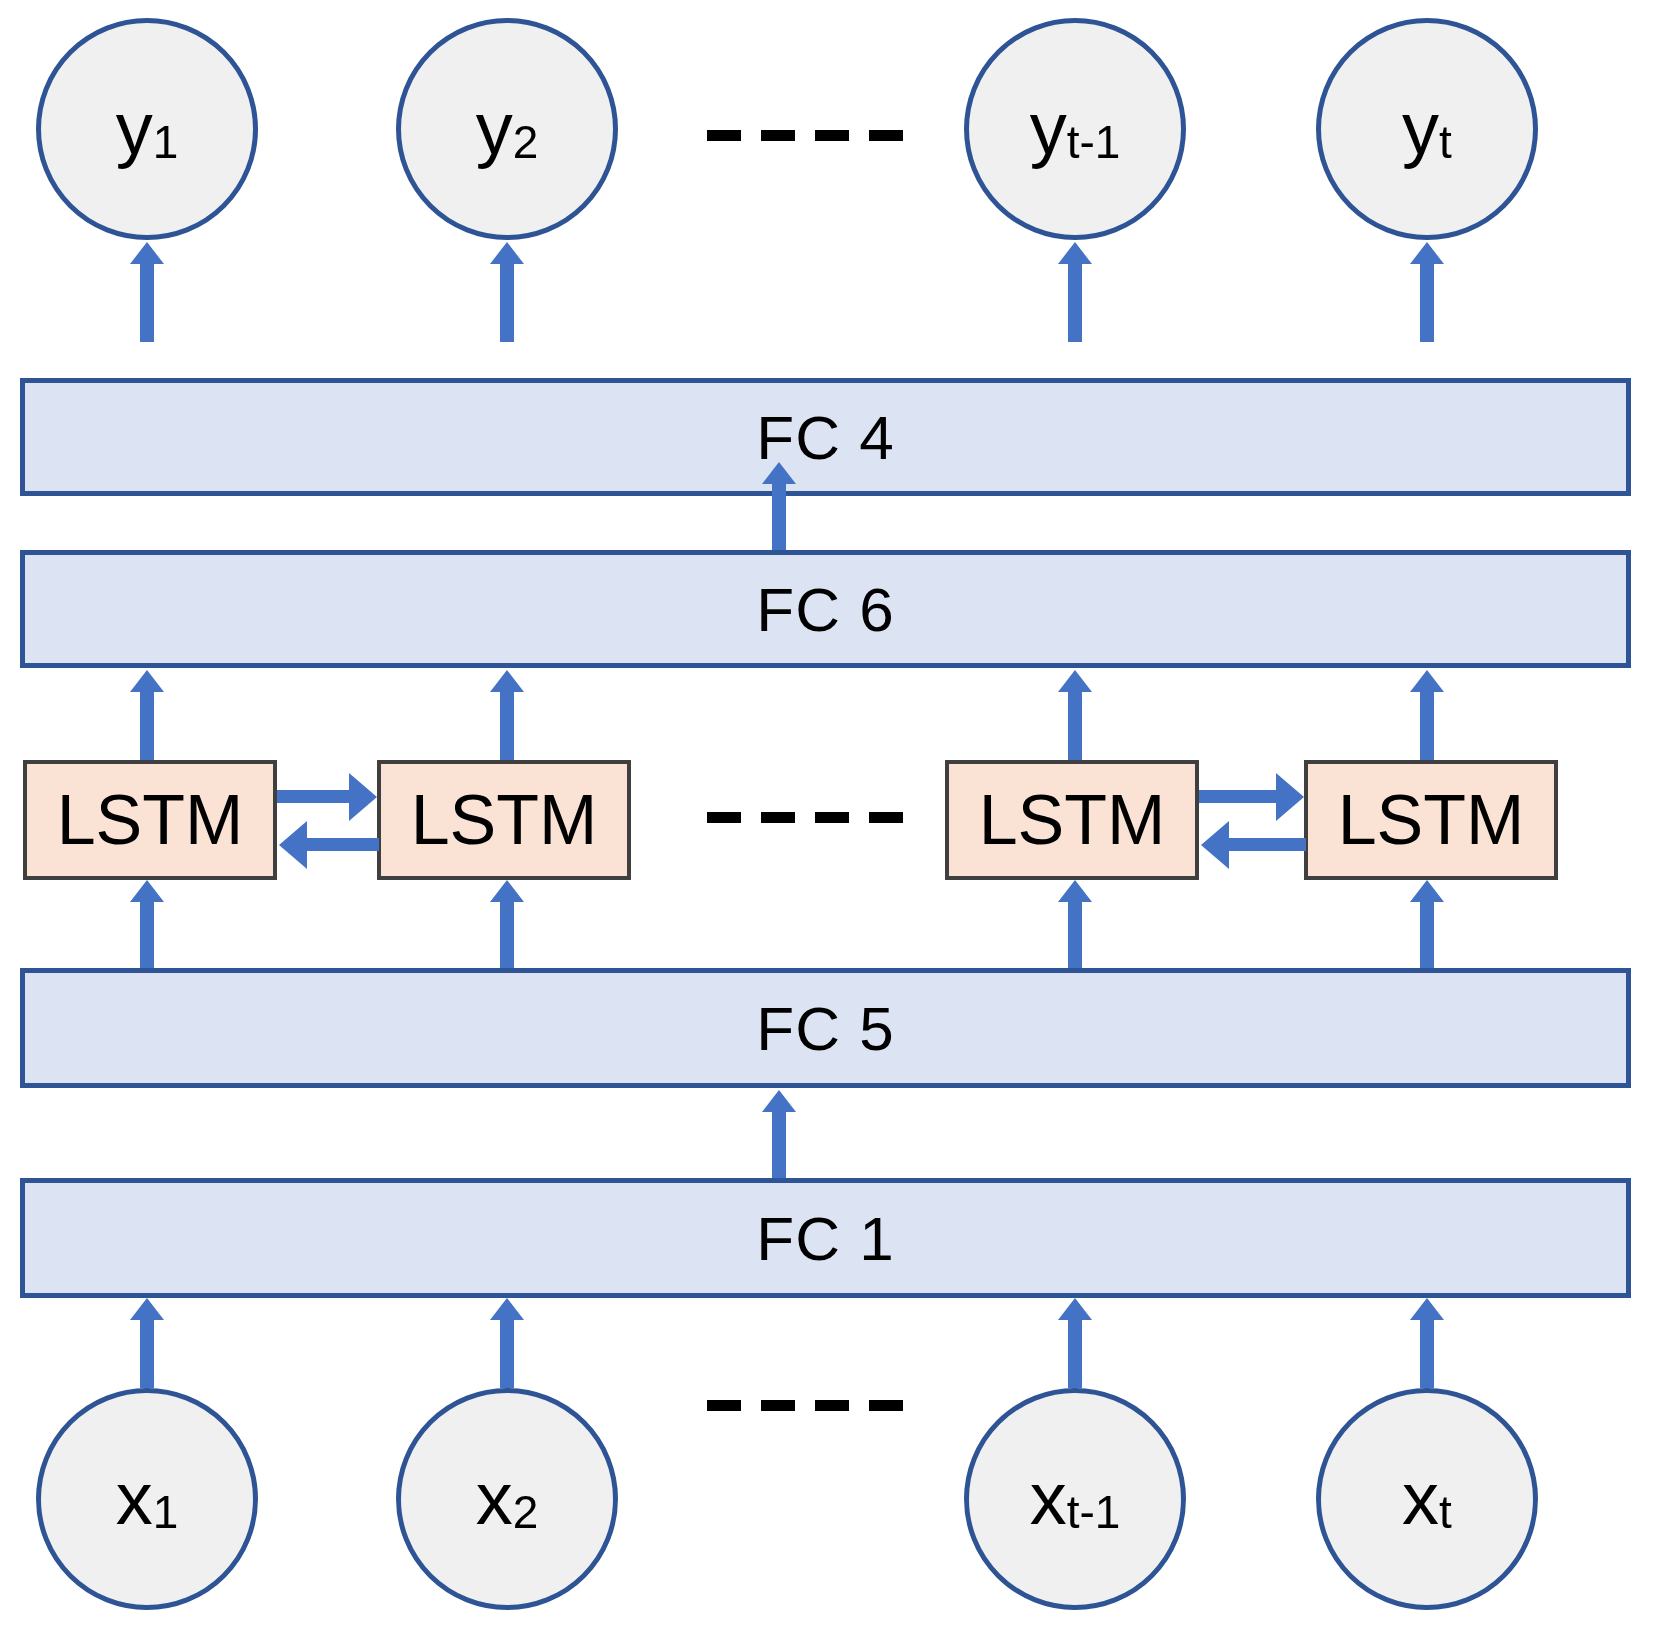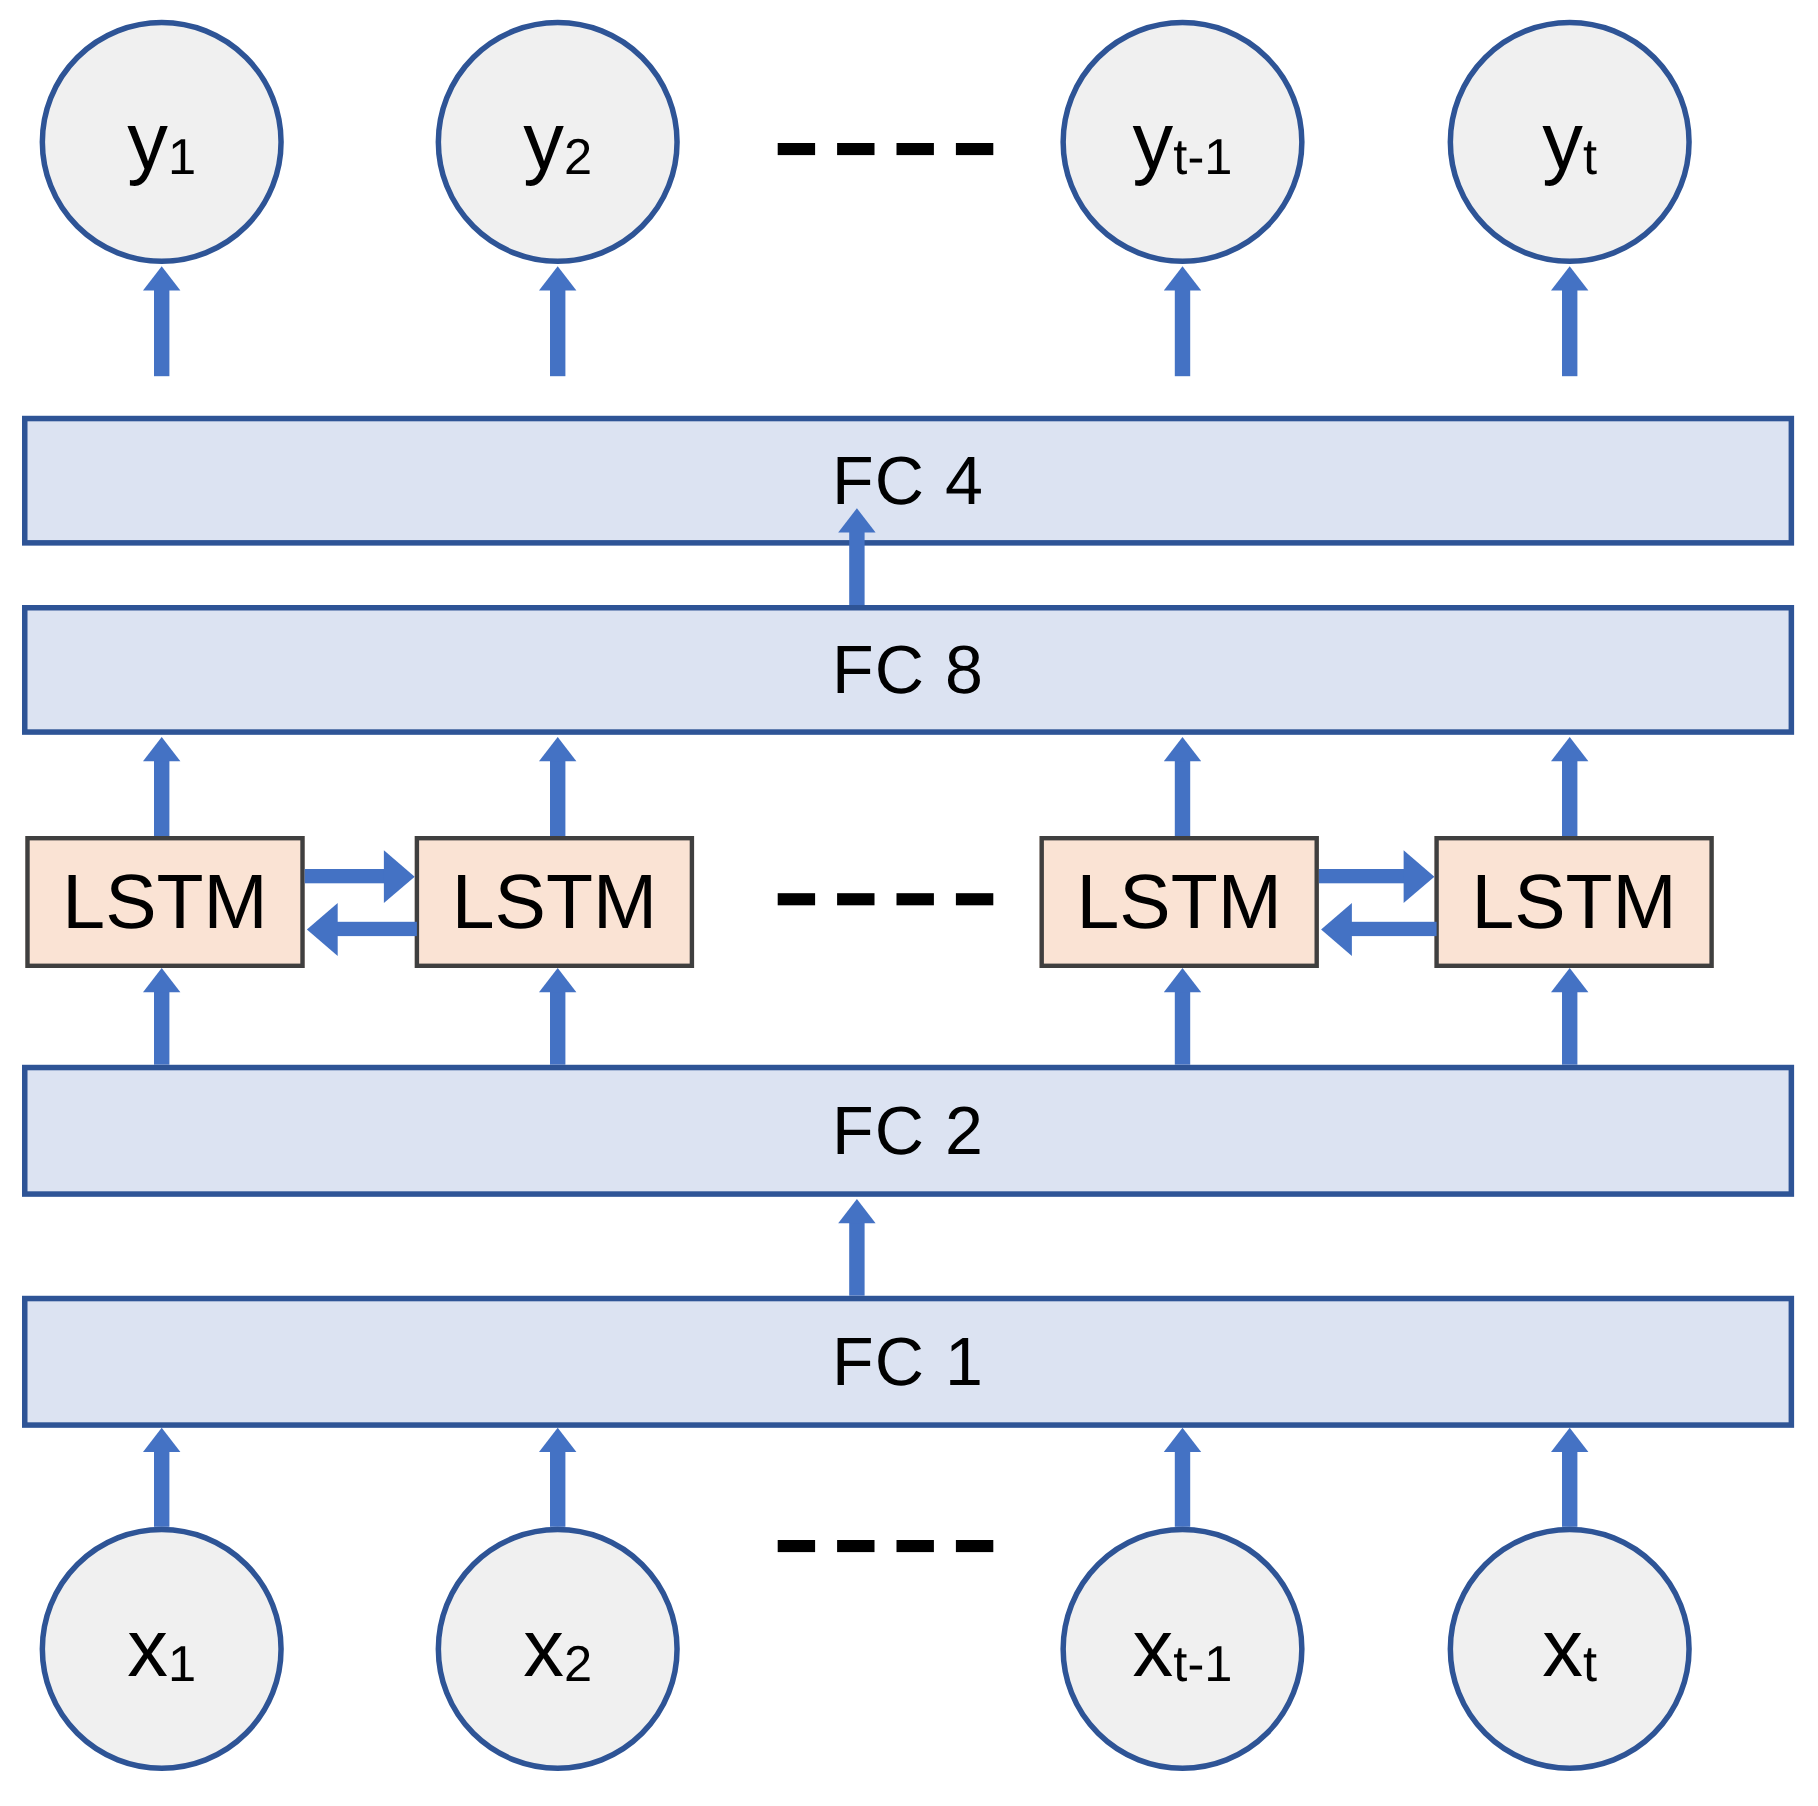--- a/index.html
+++ b/index.html
@@ -178,21 +178,21 @@
   <div class="arrow-up" style="left:1068px; top:262px; height:80px;"></div>
   <div class="arrow-up" style="left:1420px; top:262px; height:80px;"></div>
 
   <div class="fc-bar" style="left:20px; top:342px; width:1611px; height:118px;margin-top:36px;">
     <span>FC 4</span>
   </div>
 
   <div class="arrow-up" style="left:772px; top:482px; height:68px;"></div>
 
   <div class="fc-bar" style="left:20px; top:550px; width:1611px; height:118px;">
-    <span>FC 8</span>
+    <span>FC 6</span>
   </div>
 
   <div class="arrow-up" style="left:140px; top:690px; height:70px;"></div>
   <div class="arrow-up" style="left:500px; top:690px; height:70px;"></div>
   <div class="arrow-up" style="left:1068px; top:690px; height:70px;"></div>
   <div class="arrow-up" style="left:1420px; top:690px; height:70px;"></div>
 
   <div class="lstm-box" style="left:23px; top:760px; width:254px; height:120px;">
     <span>LSTM</span>
   </div>
@@ -221,21 +221,21 @@
 
   <div class="arrow-right" style="left:1199px; top:790px; width:79px;"></div>
   <div class="arrow-left" style="left:1227px; top:838px; width:79px;"></div>
 
   <div class="arrow-up" style="left:140px; top:900px; height:68px;"></div>
   <div class="arrow-up" style="left:500px; top:900px; height:68px;"></div>
   <div class="arrow-up" style="left:1068px; top:900px; height:68px;"></div>
   <div class="arrow-up" style="left:1420px; top:900px; height:68px;"></div>
 
   <div class="fc-bar" style="left:20px; top:968px; width:1611px; height:120px;">
-    <span>FC 2</span>
+    <span>FC 5</span>
   </div>
 
   <div class="arrow-up" style="left:772px; top:1110px; height:68px;"></div>
 
   <div class="fc-bar" style="left:20px; top:1178px; width:1611px; height:120px;">
     <span>FC 1</span>
   </div>
 
   <div class="arrow-up" style="left:140px; top:1318px; height:70px;"></div>
   <div class="arrow-up" style="left:500px; top:1318px; height:70px;"></div>

